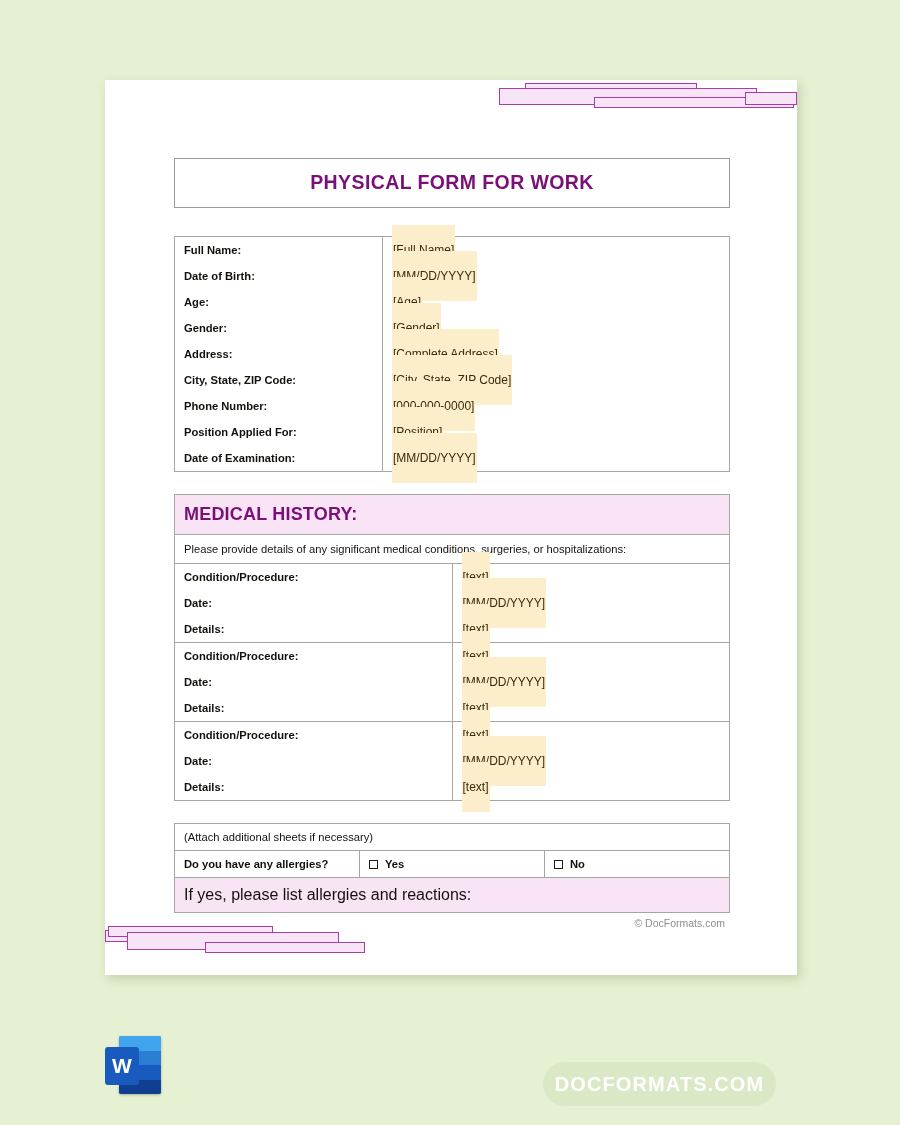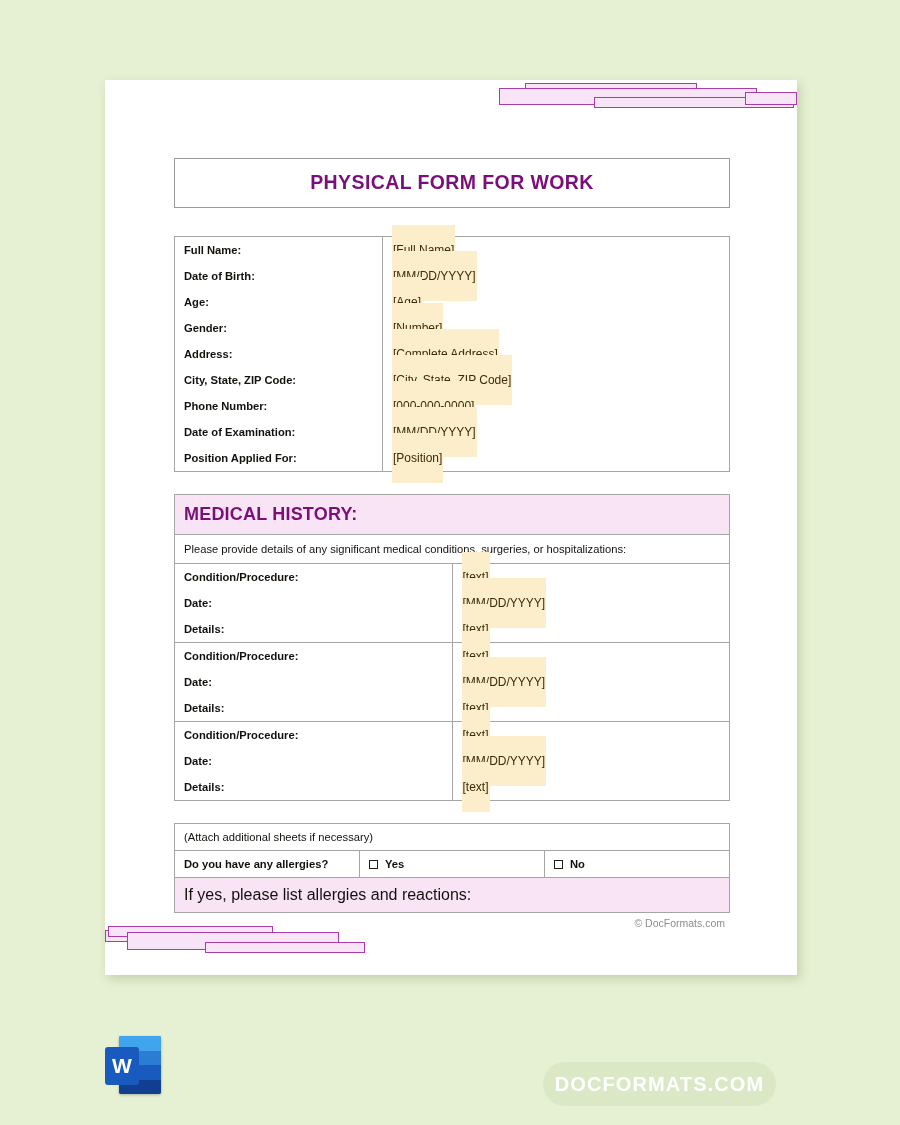--- a/index.html
+++ b/index.html
@@ -251,41 +251,41 @@
         <tr>
           <td class="col-label lbl">Date of Birth:</td>
           <td><span class="hl">[MM/DD/YYYY]</span></td>
         </tr>
         <tr>
           <td class="col-label lbl">Age:</td>
           <td><span class="hl">[Age]</span></td>
         </tr>
         <tr>
           <td class="col-label lbl">Gender:</td>
-          <td><span class="hl">[Number]</span></td>
+          <td><span class="hl">[Gender]</span></td>
         </tr>
         <tr>
           <td class="col-label lbl">Address:</td>
           <td><span class="hl">[Complete Address]</span></td>
         </tr>
         <tr>
           <td class="col-label lbl">City, State, ZIP Code:</td>
           <td><span class="hl">[City, State, ZIP Code]</span></td>
         </tr>
         <tr>
           <td class="col-label lbl">Phone Number:</td>
           <td><span class="hl">[000-000-0000]</span></td>
         </tr>
         <tr>
-          <td class="col-label lbl">Date of Examination:</td>
-          <td><span class="hl">[MM/DD/YYYY]</span></td>
-        </tr>
-        <tr>
           <td class="col-label lbl">Position Applied For:</td>
           <td><span class="hl">[Position]</span></td>
+        </tr>
+        <tr>
+          <td class="col-label lbl">Date of Examination:</td>
+          <td><span class="hl">[MM/DD/YYYY]</span></td>
         </tr>
       </tbody>
     </table>
 
     <table class="outlined t-med">
       <tbody>
         <tr class="hdr">
           <td colspan="2"><span class="h">MEDICAL HISTORY:</span></td>
         </tr>
         <tr class="intro">

